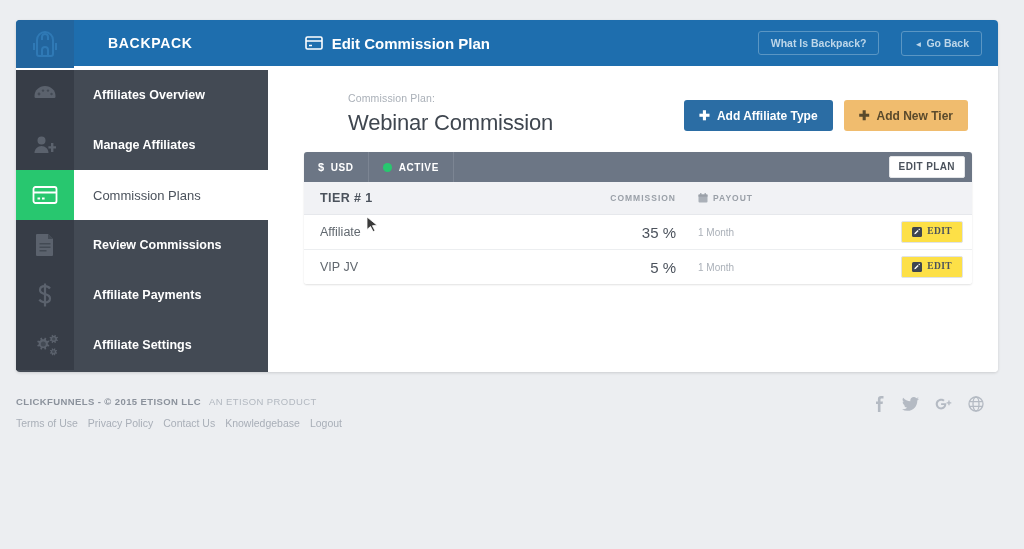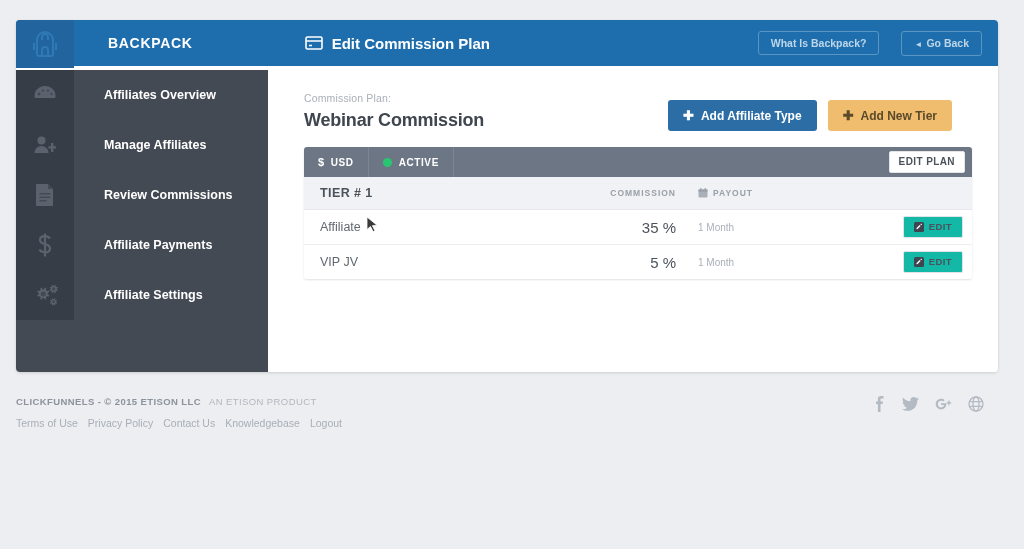--- a/index.html
+++ b/index.html
@@ -115,51 +115,52 @@
     background: #373d47;
     display: flex;
     align-items: center;
     justify-content: center;
     flex: 0 0 58px;
   }
   .nav-item .nav-label {
     color: #ffffff;
     font-size: 12.5px;
     font-weight: bold;
-    margin-left: 30px;
+    margin-left: 19px;
     white-space: nowrap;
   }
   .nav-item.active { background: #ffffff; }
   .nav-item.active .ico-cell { background: #28c76f; }
   .nav-item.active .nav-label { color: #4b525c; font-weight: normal; font-size: 13px; }
 
   
   .content {
     position: absolute;
     left: 252px;
     top: 50px;
     width: 730px;
     height: 302px;
     background: #ffffff;
     padding: 0;
   }
   .content-head {
     display: flex;
     align-items: flex-start;
-    padding: 22px 46px 0 36px;
+    padding: 22px 30px 0 36px;
+    margin-left: 44px;
   }
   .plan-kicker {
     color: #aab0b8;
     font-size: 10.5px;
     letter-spacing: 0.15px;
   }
   .plan-title {
     color: #3f464f;
-    font-size: 18px;
-    font-weight: bold;
+    font-size: 22px;
+    font-weight: normal;
     margin-top: 6px;
     letter-spacing: -0.2px;
   }
   .head-actions {
     margin-left: auto;
     display: flex;
     gap: 11px;
     padding-top: 8px;
   }
   .btn {
@@ -284,31 +285,32 @@
   }
   .row-payout {
     color: #aab0b8;
     font-size: 10px;
     margin-left: 22px;
     width: 150px;
   }
   .row-edit {
     margin-left: auto;
     margin-right: 9px;
-    background: #14b8a6;
+    background: #fde047;
     border: 1px solid #e0e3e7;
     border-radius: 2px;
     color: #4b525c;
     font-size: 9.5px;
     font-weight: bold;
     letter-spacing: 0.4px;
     padding: 5px 10px;
     line-height: 1;
     display: inline-flex;
     align-items: center;
+    font-family: Liberation Serif, serif;
   }
   .row-edit .pencil { margin-right: 5px; display: flex; }
 
   
   .footer {
     position: absolute;
     left: 16px;
     top: 396px;
     width: 982px;
   }
@@ -402,20 +404,30 @@
         <div class="ico-cell">
           <svg width="24" height="20" viewBox="0 0 24 20" fill="#5b626d">
             <circle cx="8.5" cy="5.5" r="4"></circle>
             <path d="M1.5 18c0-4 3.2-7 7-7s7 3 7 7z"></path>
             <path d="M18 8h2.4v3.2H23v2.4h-2.6V17H18v-3.4h-2.6v-2.4H18z"></path>
           </svg>
         </div>
         <div class="nav-label">Manage Affiliates</div>
       </div>
 
+      <div class="nav-item active">
+        <div class="ico-cell">
+          <svg width="26" height="20" viewBox="0 0 26 20" fill="none" stroke="#ffffff" stroke-width="1.8">
+            <rect x="1.5" y="2" width="23" height="16" rx="2"></rect>
+            <path d="M1.5 7.5h23"></path>
+            <path d="M5.5 13.5h2.6M10 13.5h2.6"></path>
+          </svg>
+        </div>
+        <div class="nav-label">Commission Plans</div>
+      </div>
 
       <div class="nav-item">
         <div class="ico-cell">
           <svg width="20" height="24" viewBox="0 0 20 24" fill="#5b626d">
             <path d="M2 1h11l5 5v16a1 1 0 0 1-1 1H2a1 1 0 0 1-1-1V2a1 1 0 0 1 1-1z"></path>
             <path d="M13 1l5 5h-5z" fill="#434a54"></path>
             <path d="M4.5 10h11v1.6h-11zM4.5 13.5h11v1.6h-11zM4.5 17h7v1.6h-7z" fill="#434a54"></path>
           </svg>
         </div>
         <div class="nav-label">Review Commissions</div>

